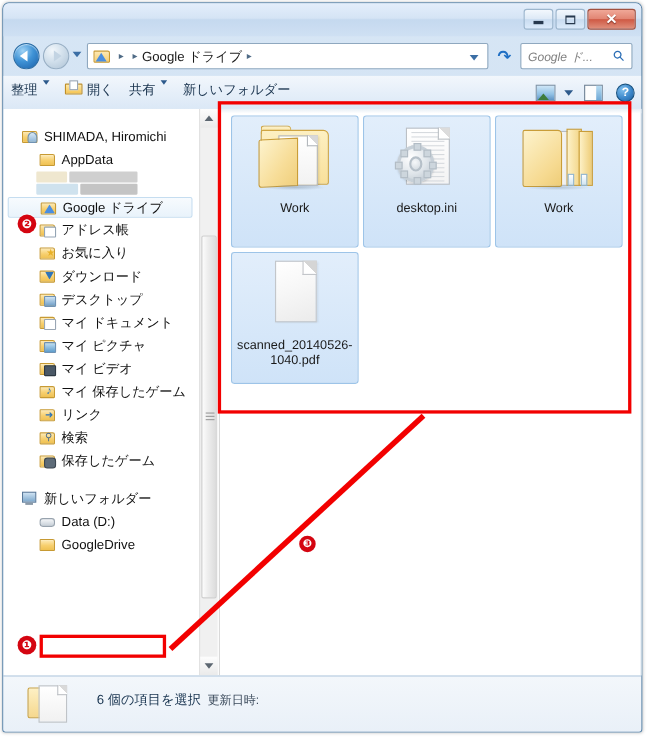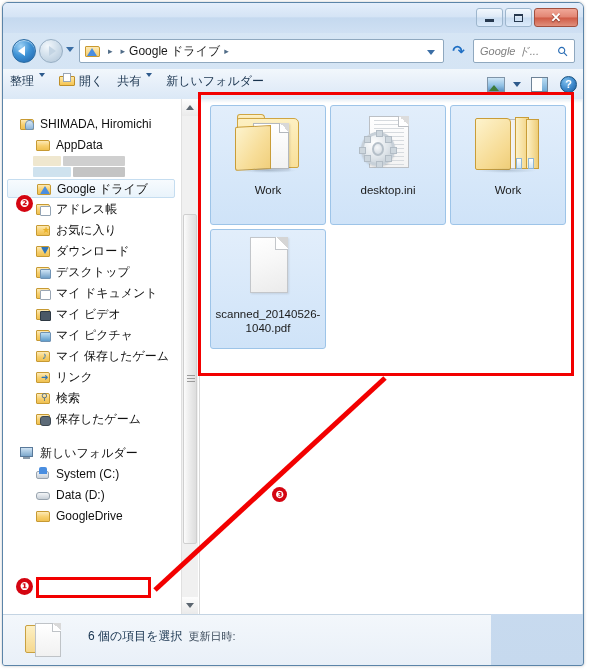--- a/index.html
+++ b/index.html
@@ -507,21 +507,21 @@
 
   
   #content-right-edge {
     position:absolute; right:0; top:0; width:2px; height:515px;
     background:#e9eff5;
   }
 
   
   #status-bar {
     position: absolute; left: 0; top: 611px;
-    width: 488px; height: 51px;
+    width: 580px; height: 51px;
     background: linear-gradient(to bottom, #f3f7fb 0%, #e9f0f8 100%);
     border-top: 1px solid #c4d4e3;
   }
   #status-icon {
     position:absolute; left: 22px; top: 8px;
     width: 38px; height: 40px;
   }
   #status-icon .sfolder {
     position:absolute; left:0; top:2px; width:30px; height:28px;
     background: linear-gradient(to bottom, #fdf0c4, #f6d88e);
@@ -732,31 +732,31 @@
           <span class="ti-icon">
             <span class="fbase"></span>
             <span class="fov" style="background:#ffffff;border:1px solid #9aa6b4;"></span>
           </span>
           <span class="ti-label">マイ ドキュメント</span>
         </div>
 
         <div class="tree-item lv1">
           <span class="ti-icon">
             <span class="fbase"></span>
+            <span class="fov" style="background:linear-gradient(to bottom,#bedef3,#5e9ccb);border:1px solid #6f92b4;"></span>
+          </span>
+          <span class="ti-label">マイ ピクチャ</span>
+        </div>
+
+        <div class="tree-item lv1">
+          <span class="ti-icon">
+            <span class="fbase"></span>
             <span class="fov" style="background:#4a5866;border:1px solid #2d3842;"></span>
           </span>
           <span class="ti-label">マイ ビデオ</span>
-        </div>
-
-        <div class="tree-item lv1">
-          <span class="ti-icon">
-            <span class="fbase"></span>
-            <span class="fov" style="background:linear-gradient(to bottom,#bedef3,#5e9ccb);border:1px solid #6f92b4;"></span>
-          </span>
-          <span class="ti-label">マイ ピクチャ</span>
         </div>
 
         <div class="tree-item lv1">
           <span class="ti-icon">
             <span class="fbase"></span>
             <span class="fov" style="background:none;left:7px;top:2px;color:#2f74b8;font-size:10px;line-height:10px;">♪</span>
           </span>
           <span class="ti-label">マイ 保存したゲーム</span>
         </div>
 
@@ -787,27 +787,20 @@
         <div class="tree-gap"></div>
 
         <div class="tree-item lv0">
           <span class="ti-icon">
             <span style="position:absolute;left:1px;top:1px;width:13px;height:10px;background:linear-gradient(to bottom,#cfe3f3,#7ea9cd);border:1px solid #59799a;box-sizing:border-box;"></span>
             <span style="position:absolute;left:4px;top:11px;width:7px;height:2px;background:#8b9aa8;"></span>
           </span>
           <span class="ti-label">新しいフォルダー</span>
         </div>
 
-        <div class="tree-item lv1">
-          <span class="ti-icon">
-            <span style="position:absolute;left:1px;top:4px;width:13px;height:8px;background:linear-gradient(to bottom,#f2f4f6,#c6ced6);border:1px solid #98a3ae;border-radius:2px;box-sizing:border-box;"></span>
-            <span style="position:absolute;left:4px;top:0px;width:8px;height:7px;background:#4a8ee0;border-radius:2px 2px 0 0;"></span>
-          </span>
-          <span class="ti-label">System (C:)</span>
-        </div>
 
         <div class="tree-item lv1">
           <span class="ti-icon">
             <span style="position:absolute;left:1px;top:4px;width:14px;height:8px;background:linear-gradient(to bottom,#f4f6f8,#c8d0d8);border:1px solid #98a3ae;border-radius:3px;box-sizing:border-box;"></span>
           </span>
           <span class="ti-label">Data (D:)</span>
         </div>
 
         <div class="tree-item lv1">
           <span class="ti-icon">

